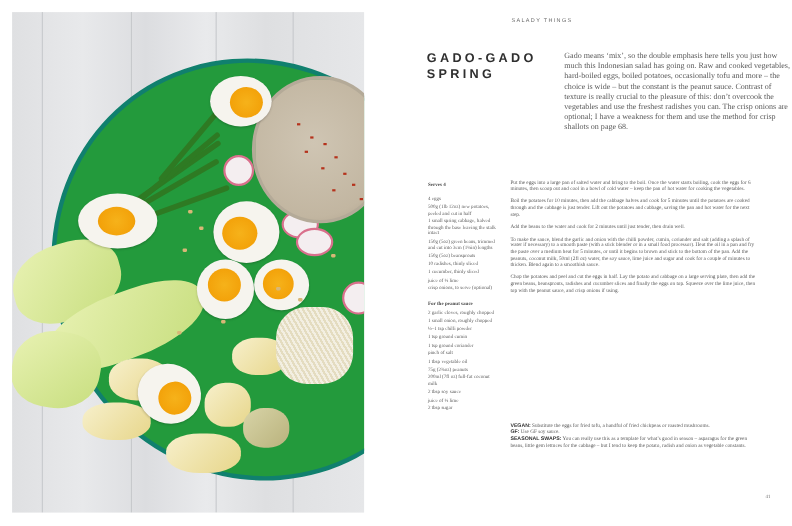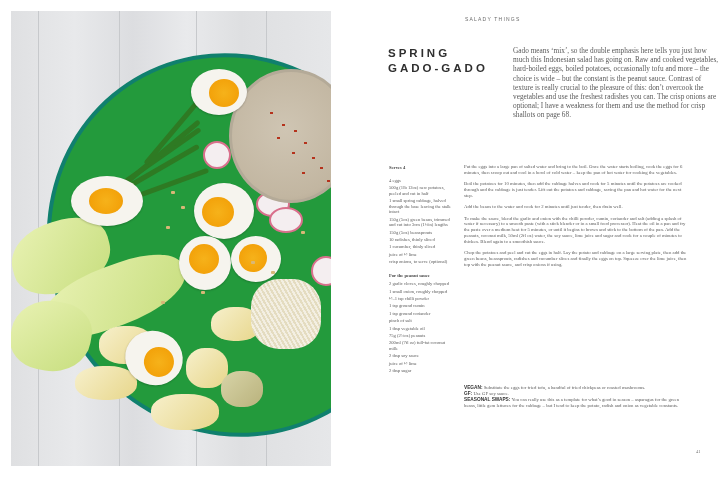--- a/index.html
+++ b/index.html
@@ -135,22 +135,22 @@
   <div class="peanut" style="left:240px;top:250px"></div>
   <div class="peanut" style="left:260px;top:260px"></div>
   <div class="peanut" style="left:150px;top:290px"></div>
   <div class="peanut" style="left:190px;top:280px"></div>
   <div class="peanut" style="left:290px;top:220px"></div>
 </div>
 
 <div class="running-head">SALADY THINGS</div>
 
 <div class="title">
+  <div>GADO-GADO</div>
   <div>SPRING</div>
-  <div>GADO-GADO</div>
 </div>
 
 <div class="intro">Gado means ‘mix’, so the double emphasis here tells you just how much this Indonesian salad has going on. Raw and cooked vegetables, hard-boiled eggs, boiled potatoes, occasionally tofu and more – the choice is wide – but the constant is the peanut sauce. Contrast of texture is really crucial to the pleasure of this: don’t overcook the vegetables and use the freshest radishes you can. The crisp onions are optional; I have a weakness for them and use the method for crisp shallots on page 68.</div>
 
 <div class="ingredients">
   <div class="serves">Serves 4</div>
   <div class="ing">4 eggs</div>
   <div class="ing">500g (1lb 12oz) new potatoes, peeled and cut in half</div>
   <div class="ing">1 small spring cabbage, halved through the base leaving the stalk intact</div>
   <div class="ing">150g (5oz) green beans, trimmed and cut into 3cm (1¼in) lengths</div>

